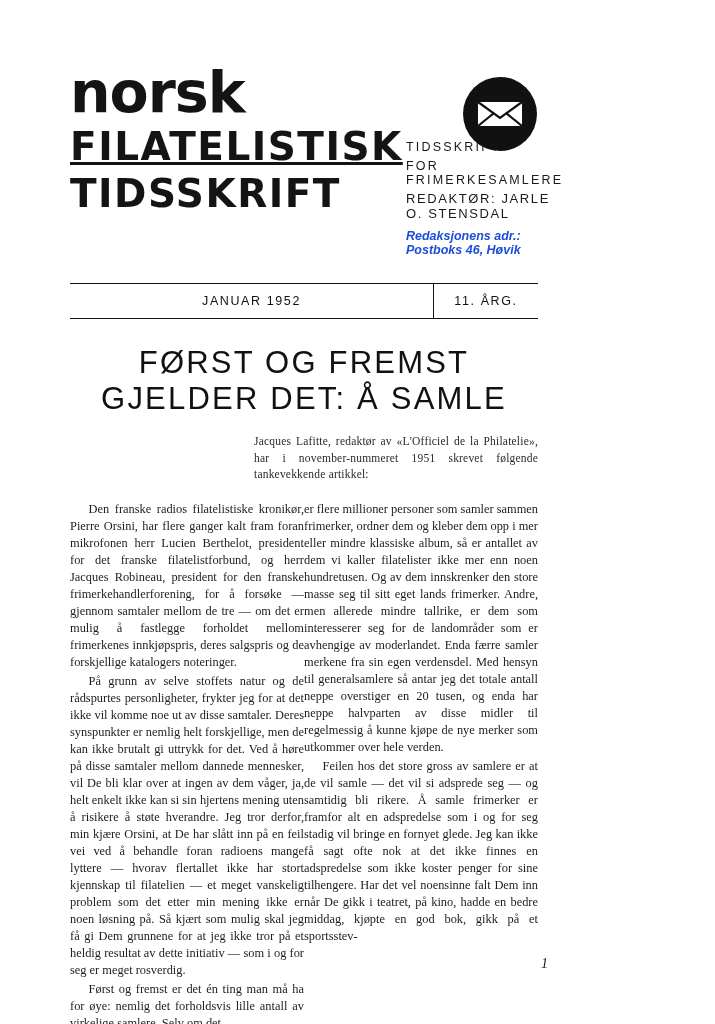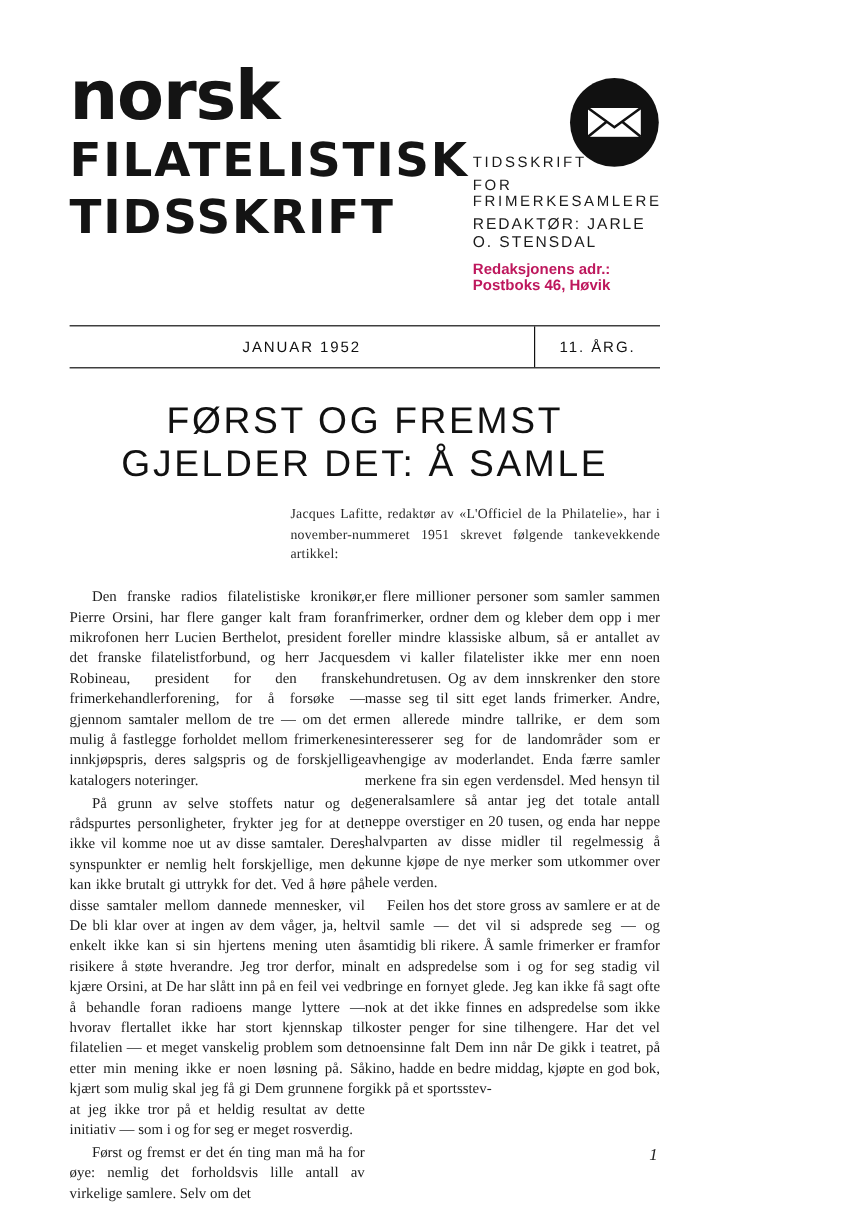--- a/index.html
+++ b/index.html
@@ -12,21 +12,21 @@
     height: 1024px;
     font-family: "Liberation Serif", serif;
     color: #1a1a1a;
     position: relative;
     overflow: hidden;
   }
   .page {
     position: relative;
     width: 608px;
     height: 1024px;
-    padding: 0;
+    padding: 12px;
     box-sizing: border-box;
   }
 
   
   .masthead {
     position: relative;
     padding: 52px 58px 0 58px;
     display: flex;
     align-items: flex-start;
   }
@@ -43,20 +43,21 @@
   }
   .mast-line.l1 {
     font-size: 57px;
     letter-spacing: -1px;
     margin-bottom: 6px;
   }
   .mast-line.l2 {
     font-size: 39px;
     letter-spacing: 1.5px;
     margin-bottom: 8px;
+    text-decoration: underline;
   }
   .mast-line.l3 {
     font-size: 39px;
     letter-spacing: 1.5px;
   }
   .masthead-right {
     flex: 1 1 auto;
     padding-left: 6px;
     padding-top: 76px;
     font-family: "Liberation Sans", sans-serif;
@@ -83,21 +84,22 @@
   }
   .mr-line4 {
     font-size: 13px;
     letter-spacing: 1.6px;
     margin-bottom: 8px;
     color: #1a1a1a;
   }
   .mr-line5 {
     font-size: 12.5px;
     font-weight: bold;
-    color: #be185d;
+    color: #1d4ed8;
+    font-style: italic;
   }
 
   
   .logo {
     position: absolute;
     right: 58px;
     top: 64px;
     width: 76px;
     height: 76px;
   }

